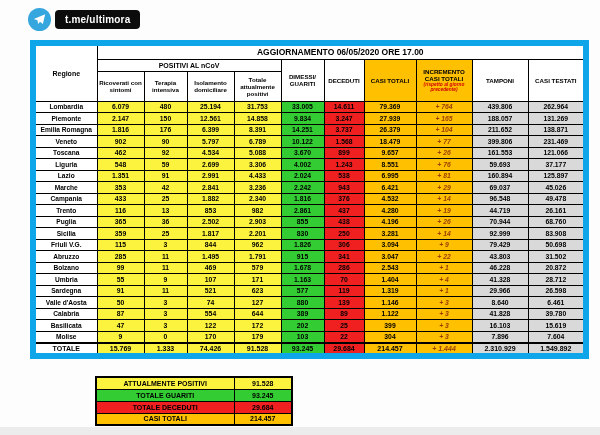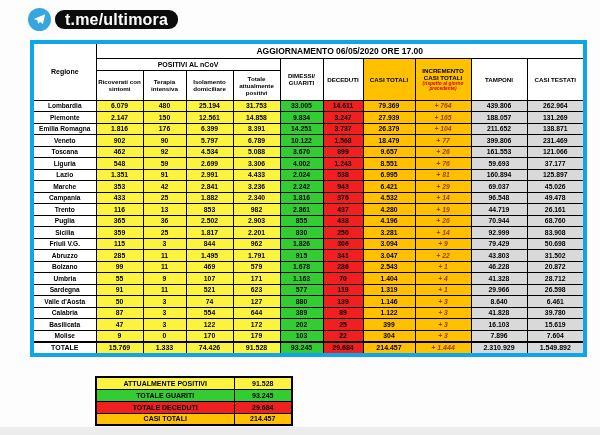--- a/index.html
+++ b/index.html
@@ -10,32 +10,32 @@
     font-family:"Liberation Sans", sans-serif;
   }
   
   .topbar { position:absolute; top:5px; left:28px; width:562px; height:30px; }
   .tg-logo {
     position:absolute; left:0; top:3px; width:23px; height:23px; border-radius:50%;
     background:var(--tg-blue,#35A6DE); display:flex; align-items:center; justify-content:center;
   }
   .tg-pill {
     position:absolute; left:27px; top:5px; background:#0c0c0c; color:#fff;
-    font-weight:bold; font-size:16px; line-height:10px; padding:5px 10px 4px 10px;
-    border-radius:9px; letter-spacing:0.2px;
+    font-weight:bold; font-size:10px; line-height:10px; padding:5px 10px 4px 10px;
+    border-radius:4px; letter-spacing:0.2px;
   }
   .source-note {
     position:absolute; top:10px; left:120px; width:330px; text-align:center;
     font-size:7.5px; color:#3a3a3a;
   }
   
   table.main-table {
     position:absolute; left:30px; top:40px; width:557px;
     border-collapse:collapse; table-layout:fixed;
-    border:4px solid #0ea5e9;
+    border:6px solid #0ea5e9;
   }
   .main-table th, .main-table td {
     border:1px solid #000; text-align:center; vertical-align:middle;
     padding:0 1px; font-weight:bold; overflow:hidden;
   }
   .th-title { height:16px; font-size:8.5px; background:#fff; }
   .th-region { background:#fff; font-size:7px; }
   .th-group { height:12px; font-size:7px; background:#fff; }
   .th-sub { height:30px; font-size:6.2px; line-height:7px; background:#fff; }
   .th-orange { background:var(--orange,#FFC000); }

